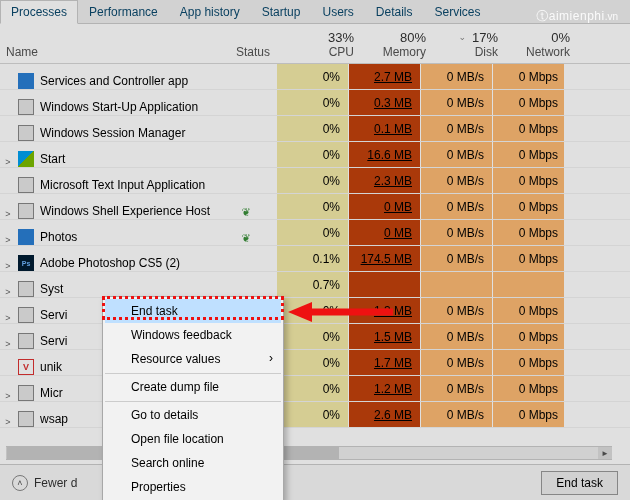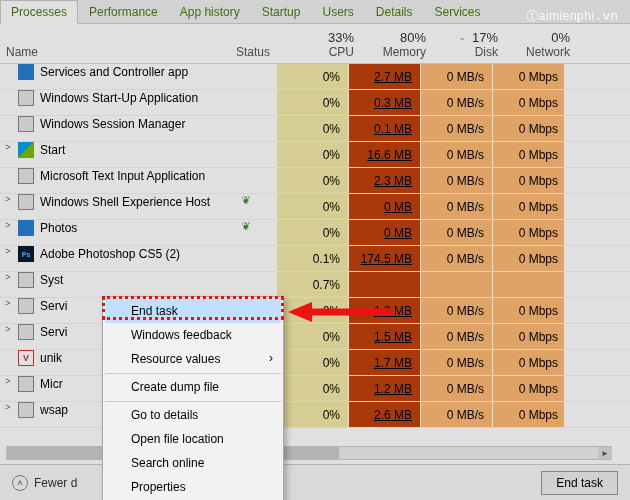--- a/index.html
+++ b/index.html
@@ -1,32 +1,32 @@
 <!DOCTYPE html>
 <html><head>
 <meta charset="utf-8">
 <style>
 * { margin:0; padding:0; box-sizing:border-box; font-family:"Segoe UI",Tahoma,sans-serif; font-size:12px; }
 body { width:630px; height:500px; background:#fff; overflow:hidden; position:relative; }
 .overlay { position:absolute; inset:0; background:rgba(0,0,0,0.12); pointer-events:none; z-index:50; }
 .watermark { position:absolute; top:6px; right:12px; color:#fff; font-size:16px; font-weight:300; opacity:.9; z-index:60; letter-spacing:.5px; }
 .watermark b { font-weight:400; }
-.watermark .vn { font-size:13px; letter-spacing:0;font-family:Liberation Mono, monospace; }
+.watermark .vn { font-size:10px; letter-spacing:0; }
 .tabs { display:flex; border-bottom:1px solid #ccc; background:#f0f0f0; height:24px; }
-.tab { padding:4px 10px; border:1px solid transparent; cursor:pointer; color:#4d7c0f; }
+.tab { padding:4px 10px; border:1px solid transparent; cursor:pointer; color:#0c4a6e; }
 .tab.active { background:#fff; border:1px solid #ccc; border-bottom:1px solid #fff; margin-bottom:-1px; }
 .headers { display:flex; align-items:flex-end; border-bottom:1px solid #d8d8d8; height:40px; padding-right:12px; color:#555; }
 .h-name { width:230px; padding:4px 6px;margin-top:28px; }
 .h-status { width:60px; padding:4px 6px; }
 .h-col { width:72px; text-align:right; padding:2px 8px 4px 0; }
 .h-col .pct { color:#333; font-size:13px;text-align:right; }
 .h-col .lbl { color:#555; }
 .h-col.disk .pct::before { content:"\2304"; color:#888; margin-right:6px; font-size:9px; position:relative; top:-2px; }
 .rows { }
-.row { display:flex; align-items:flex-start; height:26px; border-bottom:1px solid #f2f2f2; }
+.row { display:flex; align-items:flex-end; height:26px; border-bottom:1px solid #f2f2f2; }
 .exp { width:16px; text-align:center; color:#666; font-size:9px; }
 .ico { width:16px; height:16px; margin-right:6px; display:inline-flex; align-items:center; justify-content:center; border:1px solid #888; font-size:8px; background:#fff; }
 .ico.blue { background:#2a7fd4; border-color:#2a7fd4; }
 .ico.gray { background:#e6e6e6; }
 .ico.ps { background:#001d34; color:#6fb7ff; border-color:#001d34; font-weight:700; font-size:7px; }
 .ico.v { background:#fff; color:#d33; border-color:#d33; font-weight:700; font-size:9px; }
 .ico.win { background:linear-gradient(135deg,#00a1f1 50%,#7cbb00 50%); border:none; }
 .nm { flex:0 0 200px; display:flex; align-items:center; padding-left:2px; white-space:nowrap; overflow:hidden; }
 .st { width:60px; display:flex; justify-content:center; }
 .leaf { color:#3a8f3a; font-size:11px; }

